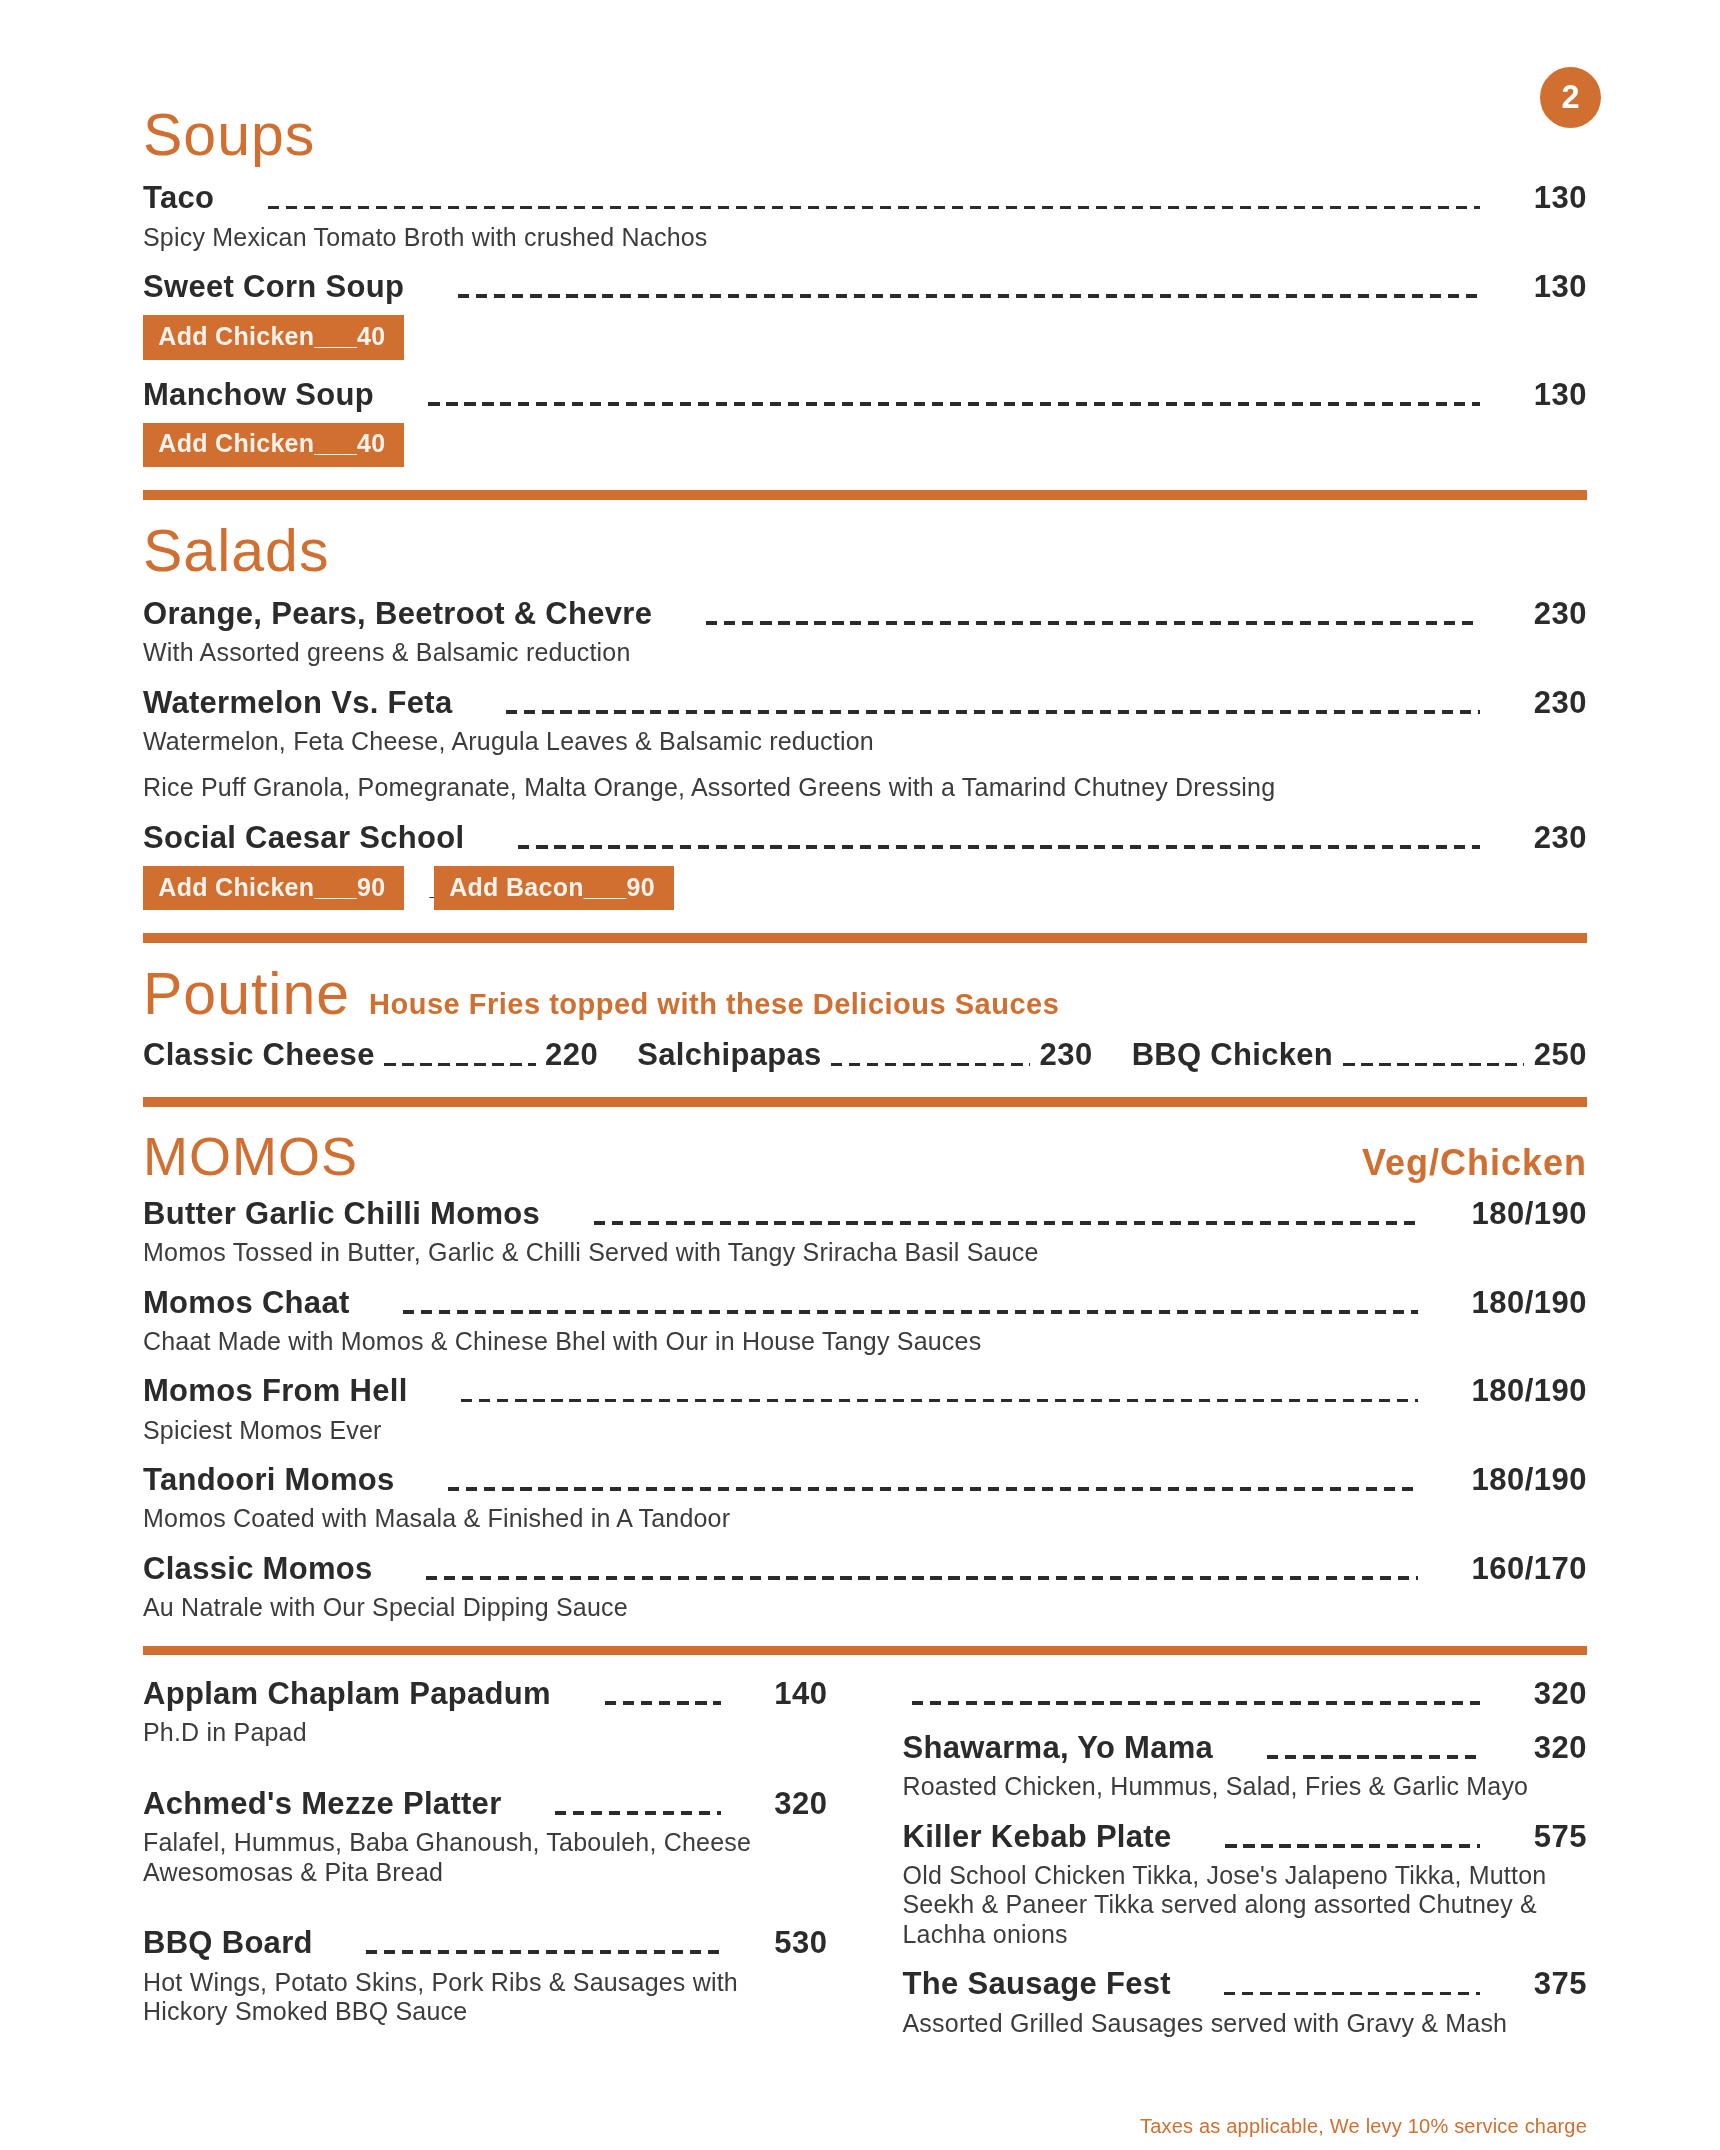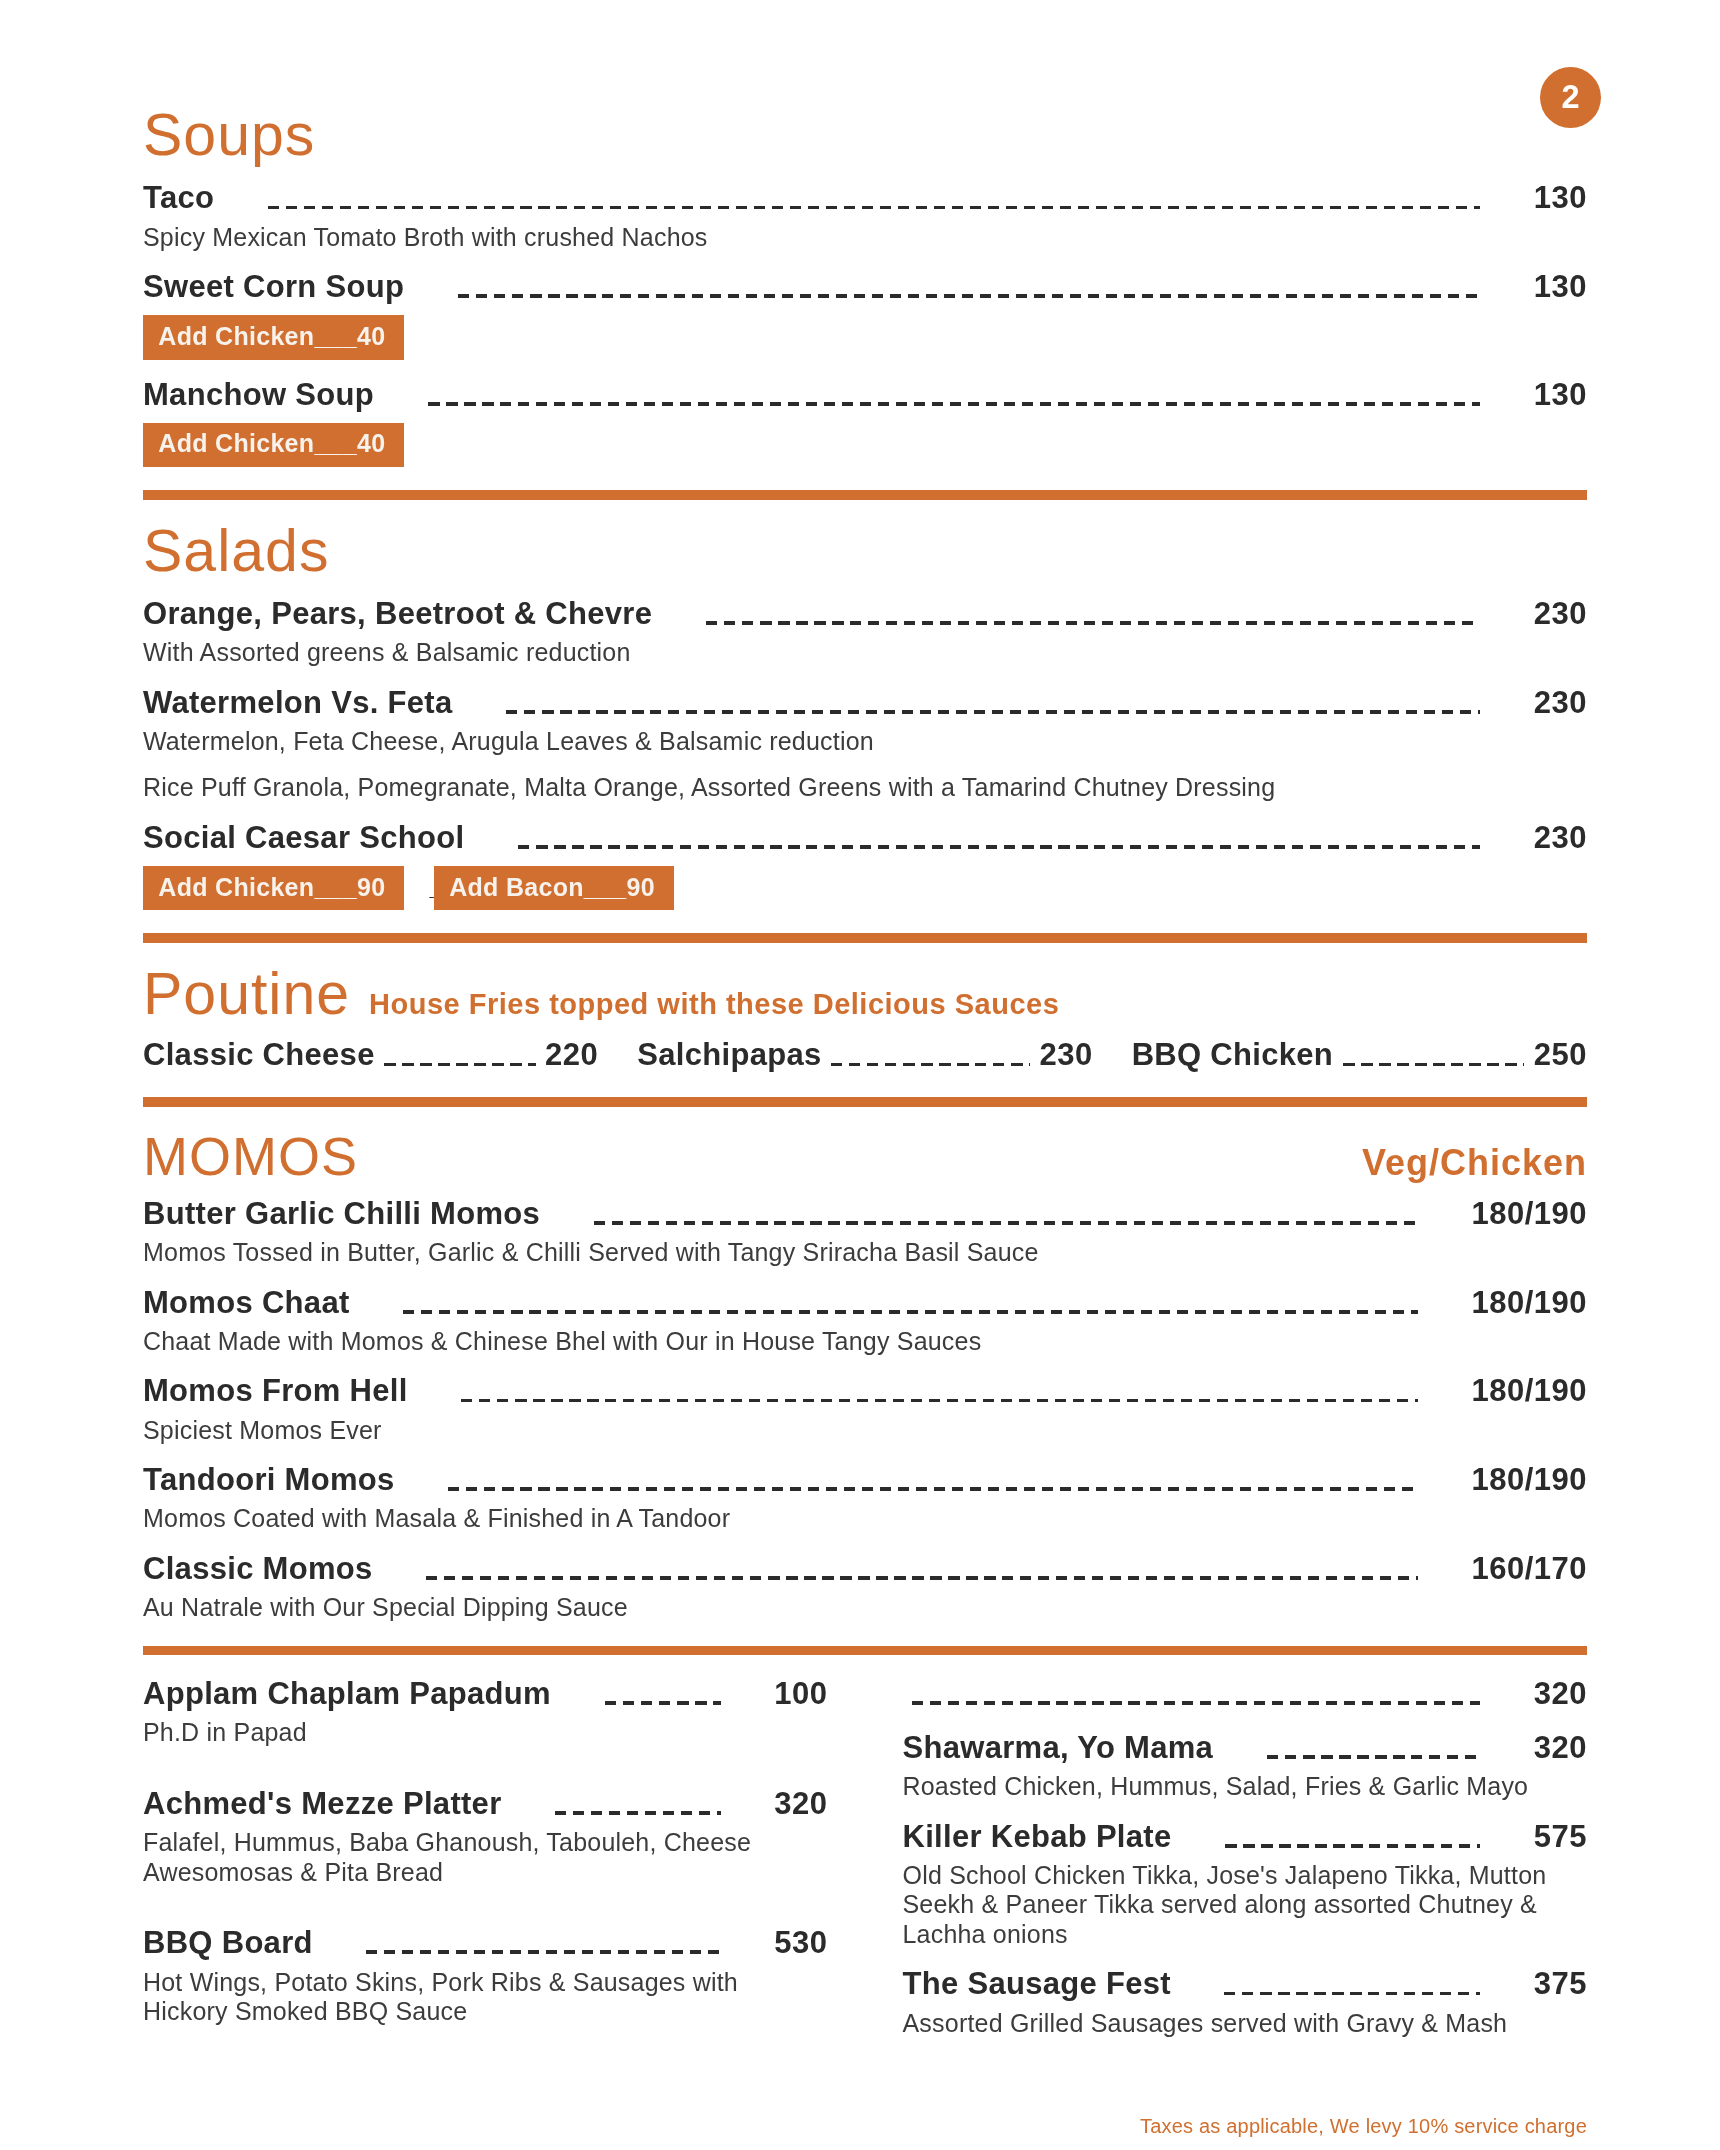--- a/index.html
+++ b/index.html
@@ -241,21 +241,21 @@
 
   <div>
 
     <div class="two-col">
 
       <div>
         <div class="menu-item gap-lg">
           <div class="row">
             <span class="item-name">Applam Chaplam Papadum</span>
             <span class="leader"></span>
-            <span class="item-price">100</span>
+            <span class="item-price">140</span>
           </div>
           <div class="item-desc">Ph.D in Papad</div>
         </div>
 
         <div class="menu-item gap-lg">
           <div class="row">
             <span class="item-name">Achmed's Mezze Platter</span>
             <span class="leader"></span>
             <span class="item-price">320</span>
           </div>

